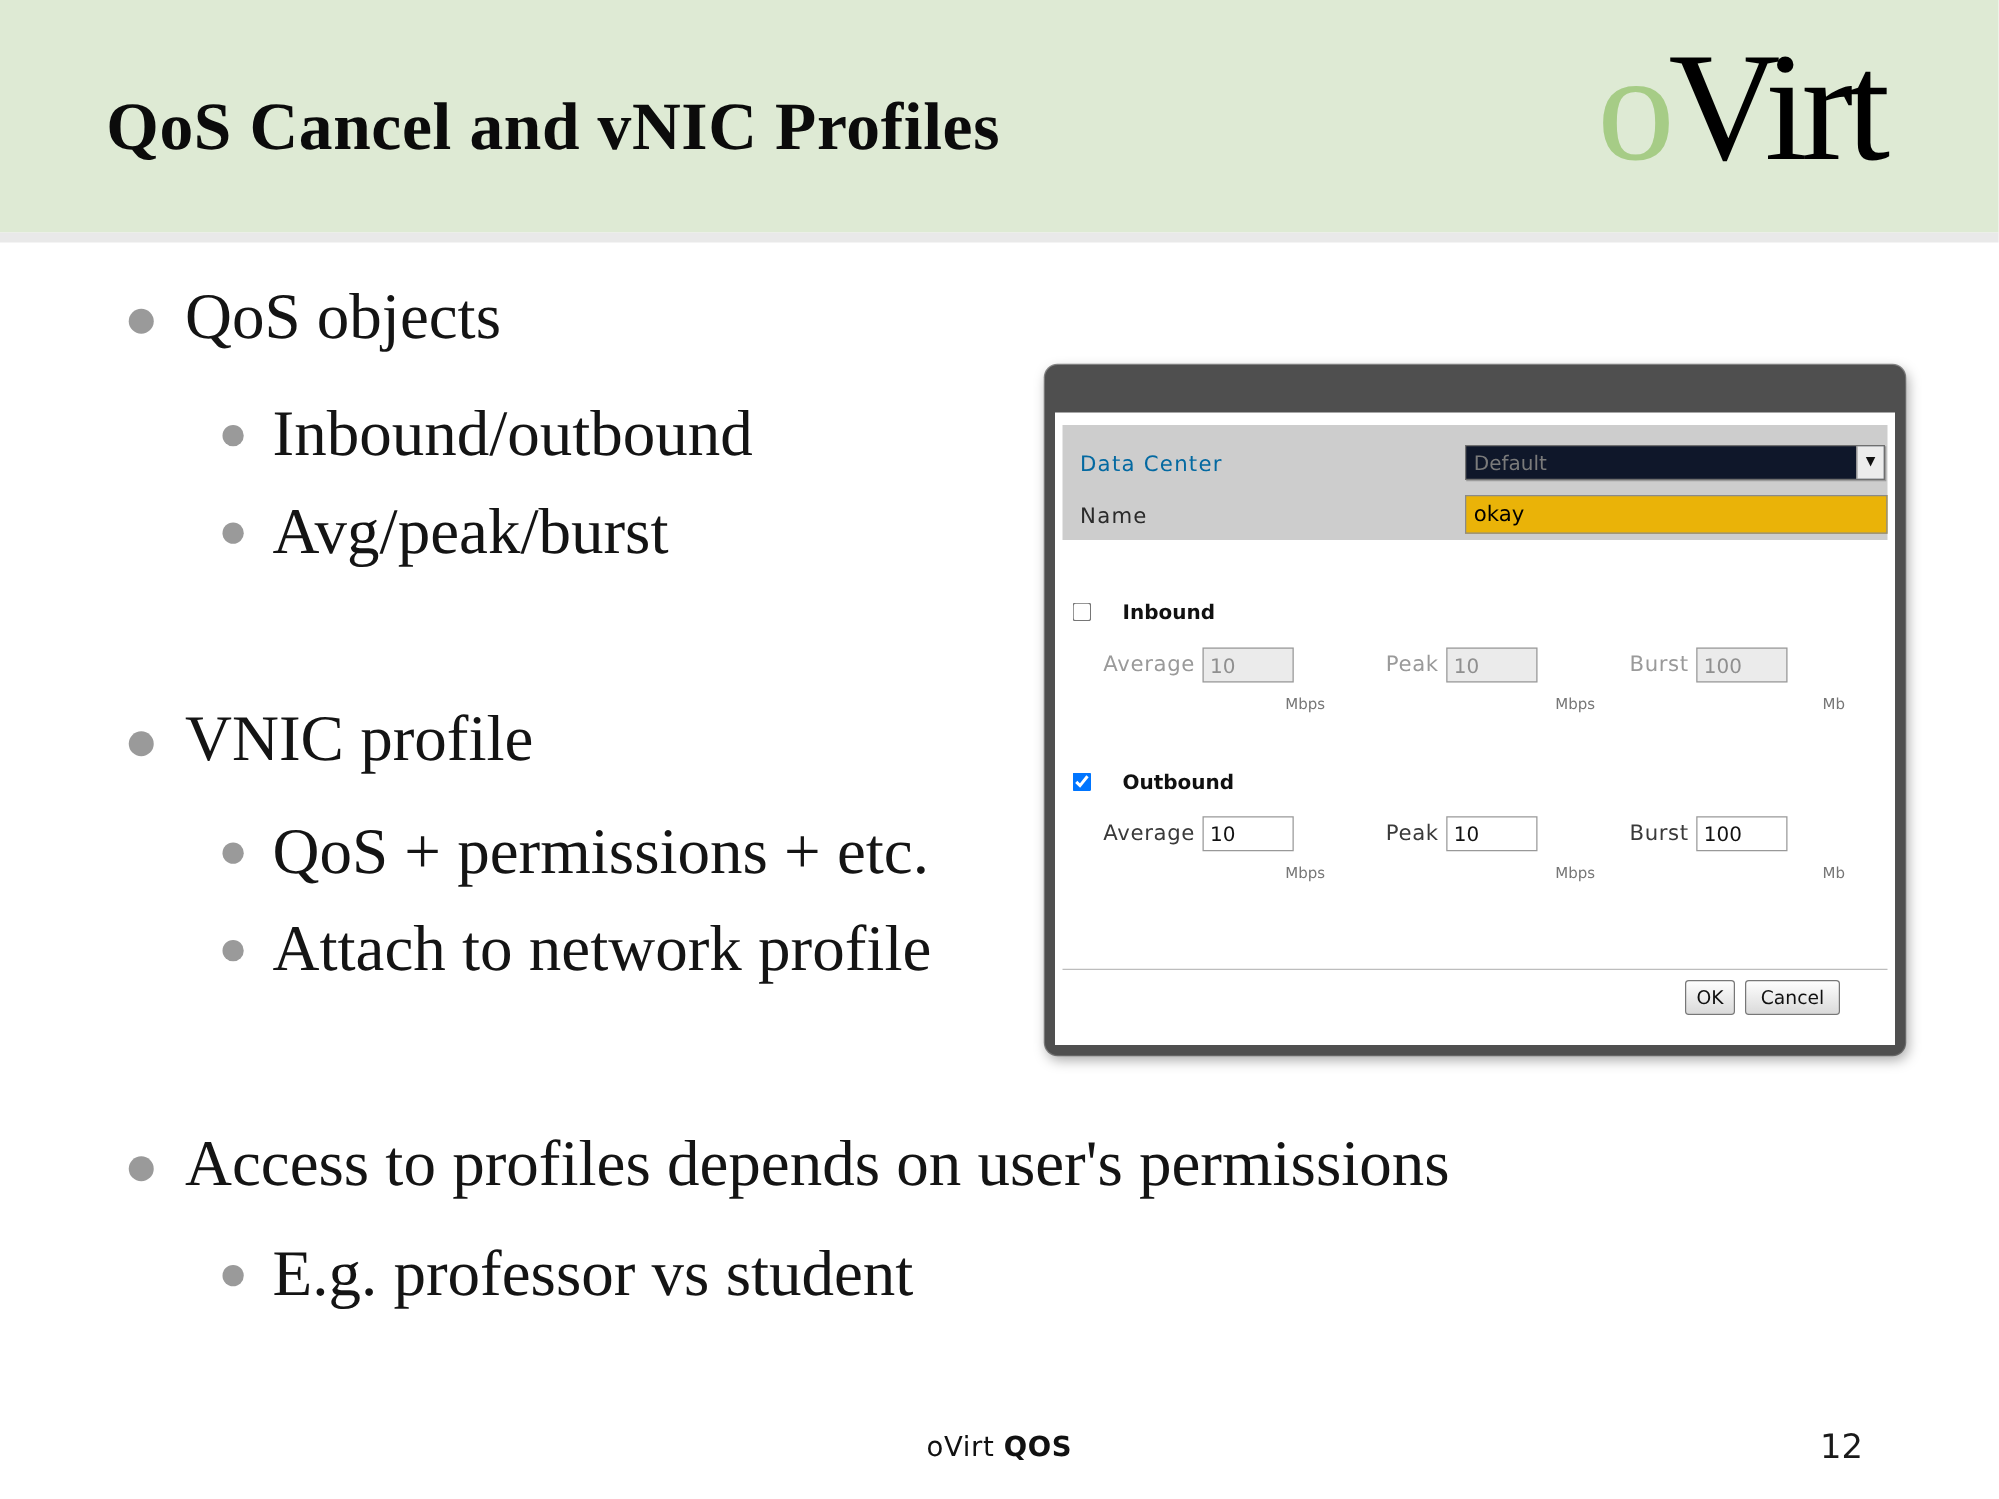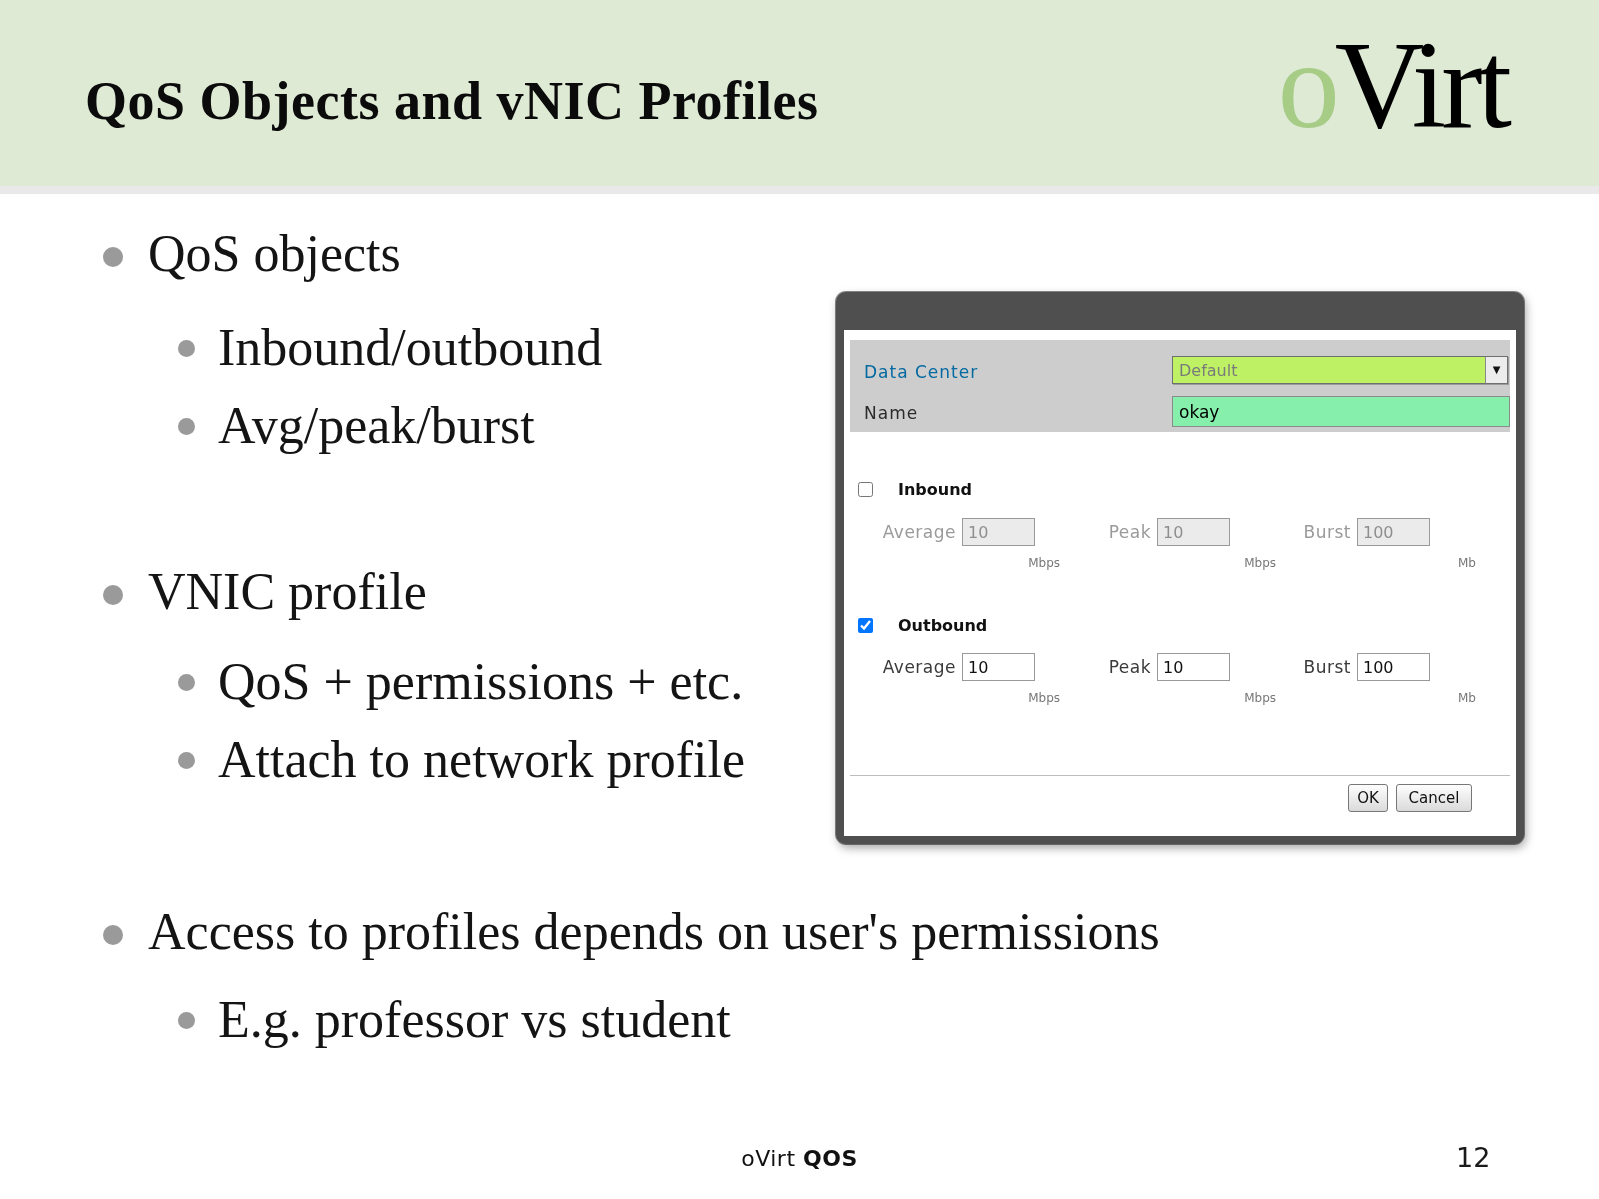--- a/index.html
+++ b/index.html
@@ -54,29 +54,29 @@
   }
   .dialog-content {
     position:absolute; left:8px; top:38px; width:672px; height:506px; background:#ffffff;
   }
 
   .gray-section { position:absolute; left:6px; top:10px; width:660px; height:92px; background:#cdcdcd; }
   .dc-label   { position:absolute; left:14px; top:22px; font-size:17px; color:#0369a1; letter-spacing:1px; }
   .name-label { position:absolute; left:14px; top:63px; font-size:17px; color:#2b2b2b; letter-spacing:1px; }
   .dropdown {
     position:absolute; left:322px; top:16px; width:336px; height:28px;
-    background:#bef264; border:1px solid #6f6f6f; box-shadow:1px 1px 0 #9b9b9b;
+    background:#0f172a; border:1px solid #6f6f6f; box-shadow:1px 1px 0 #9b9b9b;
     display:flex; align-items:stretch;
   }
   .dd-text  { flex:1; color:#7a7a7a; font-size:16px; padding:4px 0 0 6px; overflow:hidden; }
   .dd-arrow { width:22px; background:#ececec; border-left:1px solid #8a8a8a; color:#111;
               font-size:10px; text-align:center; line-height:26px; }
   .name-input {
     position:absolute; left:322px; top:56px; width:338px; height:31px;
-    border:1px solid #8a8a8a; background:#86efac; color:#000; font-size:17px; padding-left:6px;
+    border:1px solid #8a8a8a; background:#eab308; color:#000; font-size:17px; padding-left:6px;
     font-family:"DejaVu Sans", sans-serif;
   }
 
   .check-row {
     position:absolute; left:14px; display:flex; align-items:center; gap:25px;
     font-weight:bold; font-size:16px; color:#111;
   }
   .check-row input { width:15px; height:15px; margin:0; }
   .row-inbound  { top:150px; }
   .row-outbound { top:286px; }
@@ -119,21 +119,21 @@
     font-size:22px; color:#111; letter-spacing:0.5px;
   }
   .footer-center .bold { font-weight:bold; }
   .page-number { position:absolute; left:1456px; top:1142px; font-size:27px; color:#1a1a1a; }
 </style>
 </head>
 <body>
 
 <div class="header-band"></div>
 <div class="header-strip"></div>
-<div class="slide-title">QoS Objects and vNIC Profiles</div>
+<div class="slide-title">QoS Cancel and vNIC Profiles</div>
 <div class="logo">
   <span class="logo-o">o</span><span class="logo-virt">Virt</span>
 </div>
 
 <div class="bullet-row lvl1" style="left:103px; top:224px;">
   <span class="dot"></span>
   <span>QoS objects</span>
 </div>
 <div class="bullet-row lvl2" style="left:178px; top:318px;">
   <span class="dot"></span>

